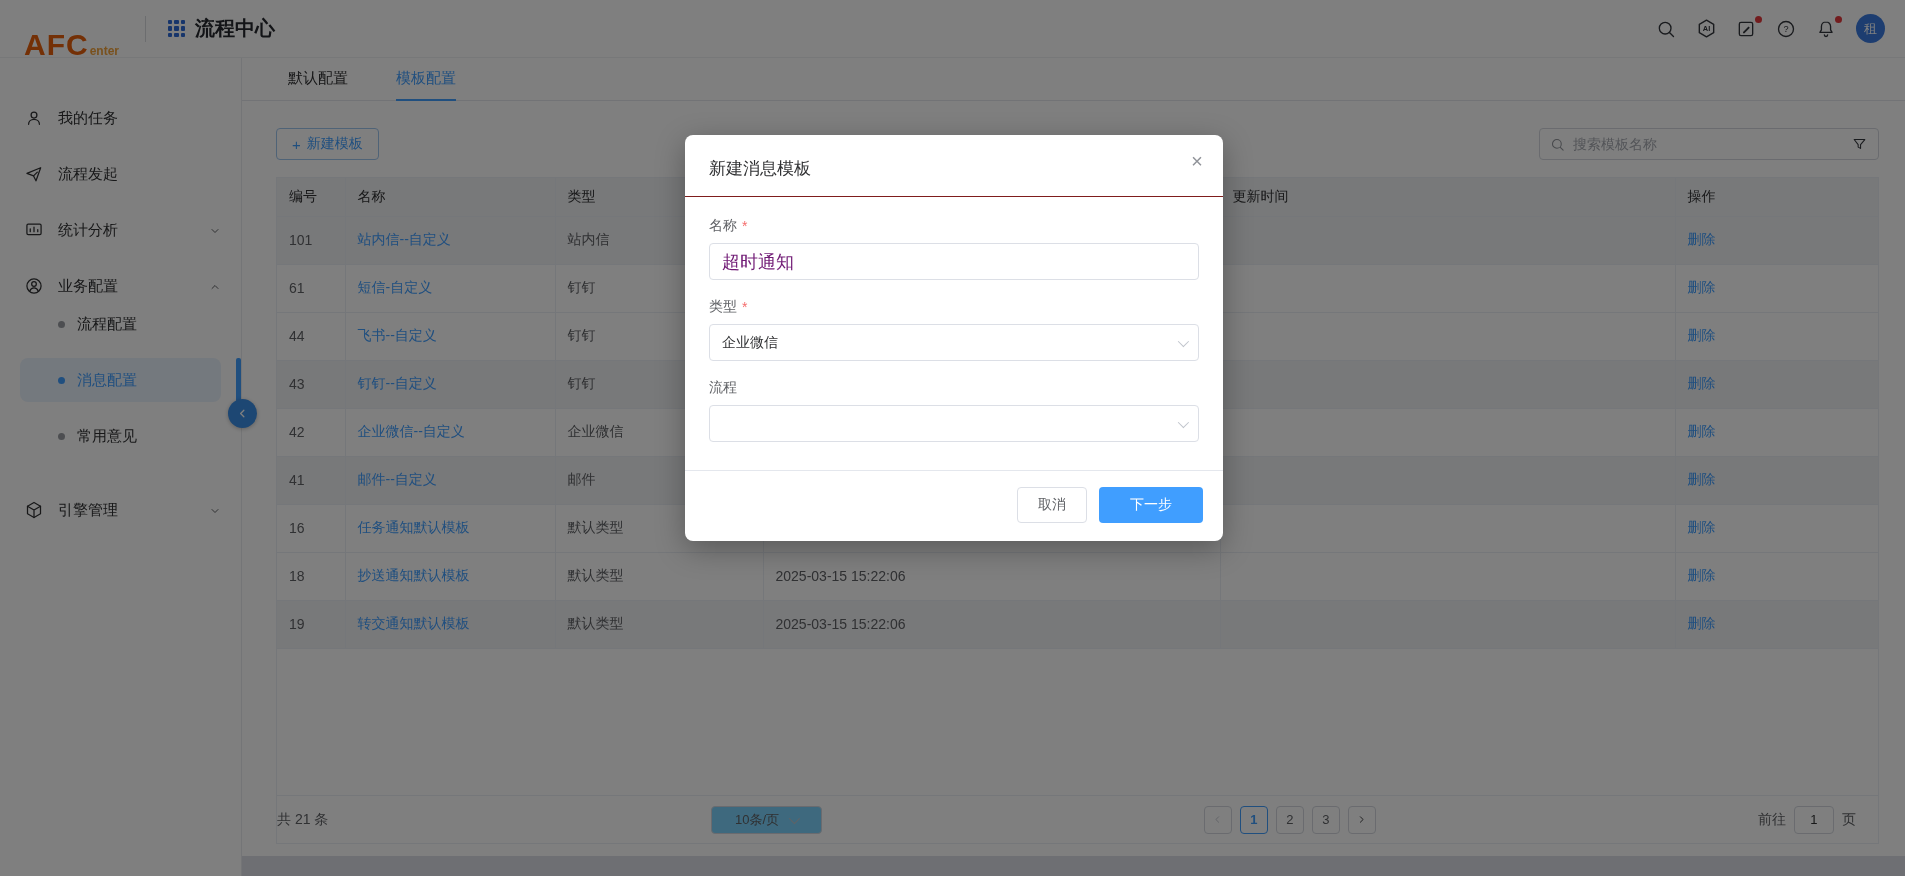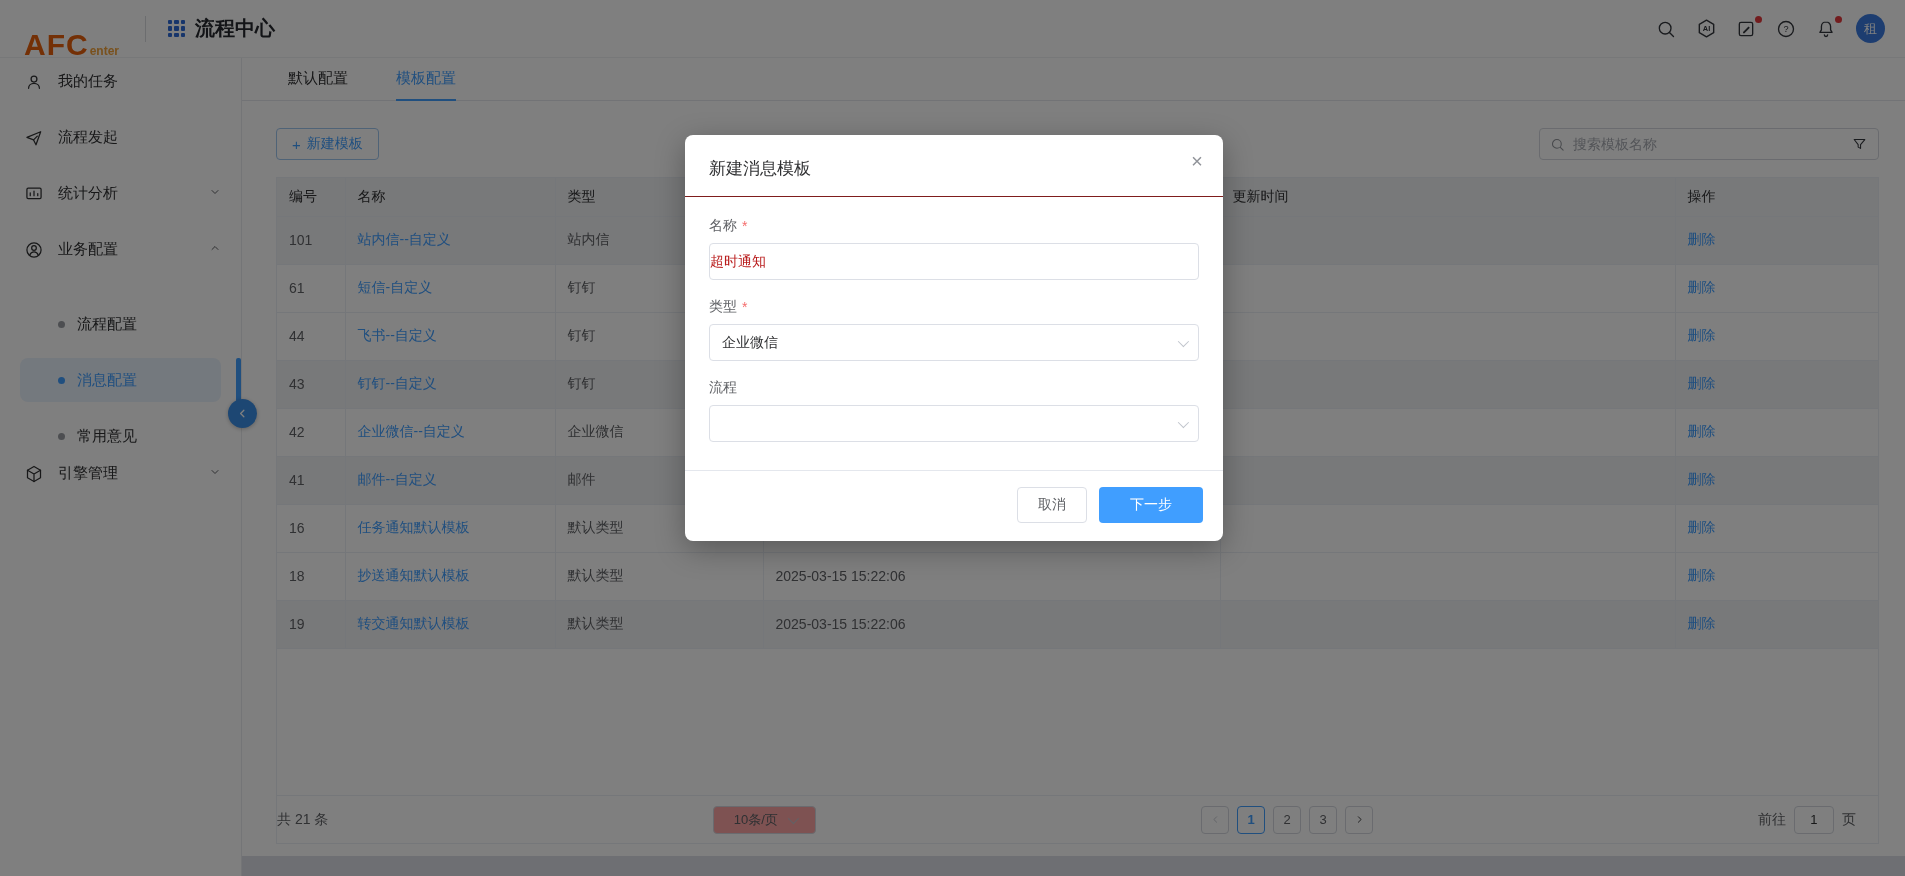--- a/index.html
+++ b/index.html
@@ -23,21 +23,21 @@
   .tb-icon svg { stroke:#33363c; fill:none; stroke-width:1.6; stroke-linecap:round; stroke-linejoin:round; }
   .red-dot { position:absolute; top:-1px; right:-2px; width:7px; height:7px; border-radius:50%; background:#E4393C; }
   .avatar { width:29px; height:29px; border-radius:50%; background:#3A7BE0; color:#fff; font-size:13px; display:flex; align-items:center; justify-content:center; cursor:pointer; }
 
   
   .main { flex:1; display:flex; min-height:0; }
   .sidebar { width:242px; flex:0 0 242px; background:#fff; border-right:1px solid #e9ebee; padding-top:14px; position:relative; }
   .content { flex:1; display:flex; flex-direction:column; background:#fff; min-width:0; }
 
   
-  .side-item { height:56px; display:flex; align-items:flex-start; padding:0 20px 0 24px; font-size:15px; color:#303133; cursor:pointer; }
+  .side-item { height:56px; display:flex; align-items:flex-end; padding:0 20px 0 24px; font-size:15px; color:#303133; cursor:pointer; }
   .side-item svg.mi { width:20px; height:20px; stroke:#303133; fill:none; stroke-width:1.5; stroke-linecap:round; stroke-linejoin:round; margin-right:14px; flex:0 0 20px; }
   .side-item .chev-icon { margin-left:auto; }
   .chev-icon svg { width:12px; height:12px; stroke:#606266; fill:none; stroke-width:2; stroke-linecap:round; stroke-linejoin:round; }
   .side-sub { height:56px; display:flex; align-items:center; margin:0 20px; padding-left:38px; font-size:15px; color:#303133; border-radius:8px; cursor:pointer; position:relative; }
   .side-sub .bullet { width:7px; height:7px; border-radius:50%; background:#9a9da3; margin-right:12px; }
   .side-sub.selected { background:#e9f2fc; color:#409EFF; height:44px; margin-top:6px; margin-bottom:6px; }
   .side-sub.selected .bullet { background:#409EFF; }
   .sel-bar { position:absolute; right:-20px; top:0; width:5px; height:44px; background:#409EFF; border-radius:2px; }
   .collapse-btn { position:absolute; left:228px; top:399px; width:29px; height:29px; border-radius:50%; background:#3a8ee6; display:flex; align-items:center; justify-content:center; cursor:pointer; z-index:5; box-shadow:0 1px 4px rgba(0,0,0,.25); }
   .collapse-btn svg { width:13px; height:13px; stroke:#fff; fill:none; stroke-width:2.4; stroke-linecap:round; stroke-linejoin:round; }
@@ -62,42 +62,42 @@
   
   .table-wrap { margin-top:17px; flex:1; border:1px solid #ebeef5; display:flex; flex-direction:column; min-height:0; }
   table { width:100%; border-collapse:collapse; table-layout:fixed; font-size:14px; }
   th { height:38px; background:#f1f2f4; text-align:left; padding:0 12px; font-weight:500; color:#303133; border-bottom:1px solid #ebeef5; }
   td { height:48px; padding:0 12px; color:#606266; border-bottom:1px solid #ebeef5; overflow:hidden; white-space:nowrap; }
   th + th, td + td { border-left:1px solid #ebeef5; }
   tr.striped td { background:#f1f2f4; }
   a.tlink { color:#409EFF; text-decoration:none; cursor:pointer; }
   .table-filler { flex:1; }
   .pagination { height:48px; flex:0 0 48px; border-top:1px solid #ebeef5; display:flex; align-items:center; justify-content:space-between; gap:14px; padding-right:22px; font-size:14px; color:#606266; }
-  .psize { width:103px; height:28px; border:1px solid #d4d7de; border-radius:4px; display:flex; align-items:center; justify-content:center; gap:10px; font-size:13px; cursor:pointer; background:#fca5a5; }
+  .psize { width:111px; height:28px; border:1px solid #d4d7de; border-radius:4px; display:flex; align-items:center; justify-content:center; gap:10px; font-size:13px; cursor:pointer; background:#7dd3fc; }
   .chev-down { width:8px; height:8px; border-right:1.5px solid #c0c4cc; border-bottom:1.5px solid #c0c4cc; transform:rotate(45deg) translateY(-2px); }
   .pages { display:flex; align-items:center; gap:8px; }
   .pbtn { width:28px; height:28px; border:1px solid #d4d7de; border-radius:4px; background:#fff; display:flex; align-items:center; justify-content:center; font-size:13px; color:#606266; cursor:pointer; }
   .pbtn.active { border-color:#409EFF; color:#409EFF; font-weight:700; }
   .pbtn svg { width:11px; height:11px; fill:none; stroke-width:2; stroke-linecap:round; stroke-linejoin:round; }
   .pbtn.prev svg { stroke:#c0c4cc; }
   .pbtn.next svg { stroke:#303133; }
   .goto { display:flex; align-items:center; gap:8px; }
   .goto input { width:40px; height:28px; border:1px solid #d4d7de; border-radius:4px; text-align:center; font-size:13px; color:#303133; outline:none; font-family:inherit; }
   .bottom-strip { height:20px; flex:0 0 20px; background:#dcdfe6; }
 
   
   .overlay { position:absolute; inset:0; background:rgba(0,0,0,0.5); z-index:50; }
   .modal { position:absolute; left:685px; top:135px; width:538px; background:#fff; border-radius:8px; z-index:60; box-shadow:0 8px 30px rgba(0,0,0,.3); }
   .modal-header { position:relative; padding:22px 24px 16px; border-bottom:1px solid #7f1d1d;font-family:Liberation Mono, monospace; }
   .modal-title { font-size:17px; color:#303133; }
   .modal-close { position:absolute; right:20px; top:18px; font-size:20px; color:#909399; cursor:pointer; line-height:1; }
   .modal-body { padding:20px 24px 24px; }
   .field-label { font-size:14px; color:#606266; margin-bottom:8px; display:flex; align-items:center; }
   .req { color:#F56C6C; margin-left:5px; font-size:14px; }
-  .field-input { width:100%; height:37px; border:1px solid #dcdfe6; border-radius:4px; padding:0 0; font-size:14px; color:#b91c1c; outline:none; margin-bottom:18px; font-family:inherit; }
+  .field-input { width:100%; height:37px; border:1px solid #dcdfe6; border-radius:4px; padding:0 12px; font-size:18px; color:#701a75; outline:none; margin-bottom:18px; font-family:inherit; }
   .field-select { width:100%; height:37px; border:1px solid #dcdfe6; border-radius:4px; padding:0 12px; font-size:14px; color:#303133; display:flex; align-items:center; justify-content:space-between; margin-bottom:18px; cursor:pointer; background:#fff; }
   .field-select:last-child { margin-bottom:4px; }
   .modal-footer { border-top:1px solid #e4e7ed; padding:16px 20px 18px; display:flex; justify-content:flex-end; gap:12px; }
   .btn-cancel { width:70px; height:36px; border:1px solid #dcdfe6; border-radius:4px; background:#fff; color:#606266; font-size:14px; cursor:pointer; font-family:inherit; }
   .btn-primary { width:104px; height:36px; border:none; border-radius:4px; background:#409EFF; color:#fff; font-size:14px; cursor:pointer; font-family:inherit; }
 </style>
 </head>
 <body>
 
 <div class="app">

